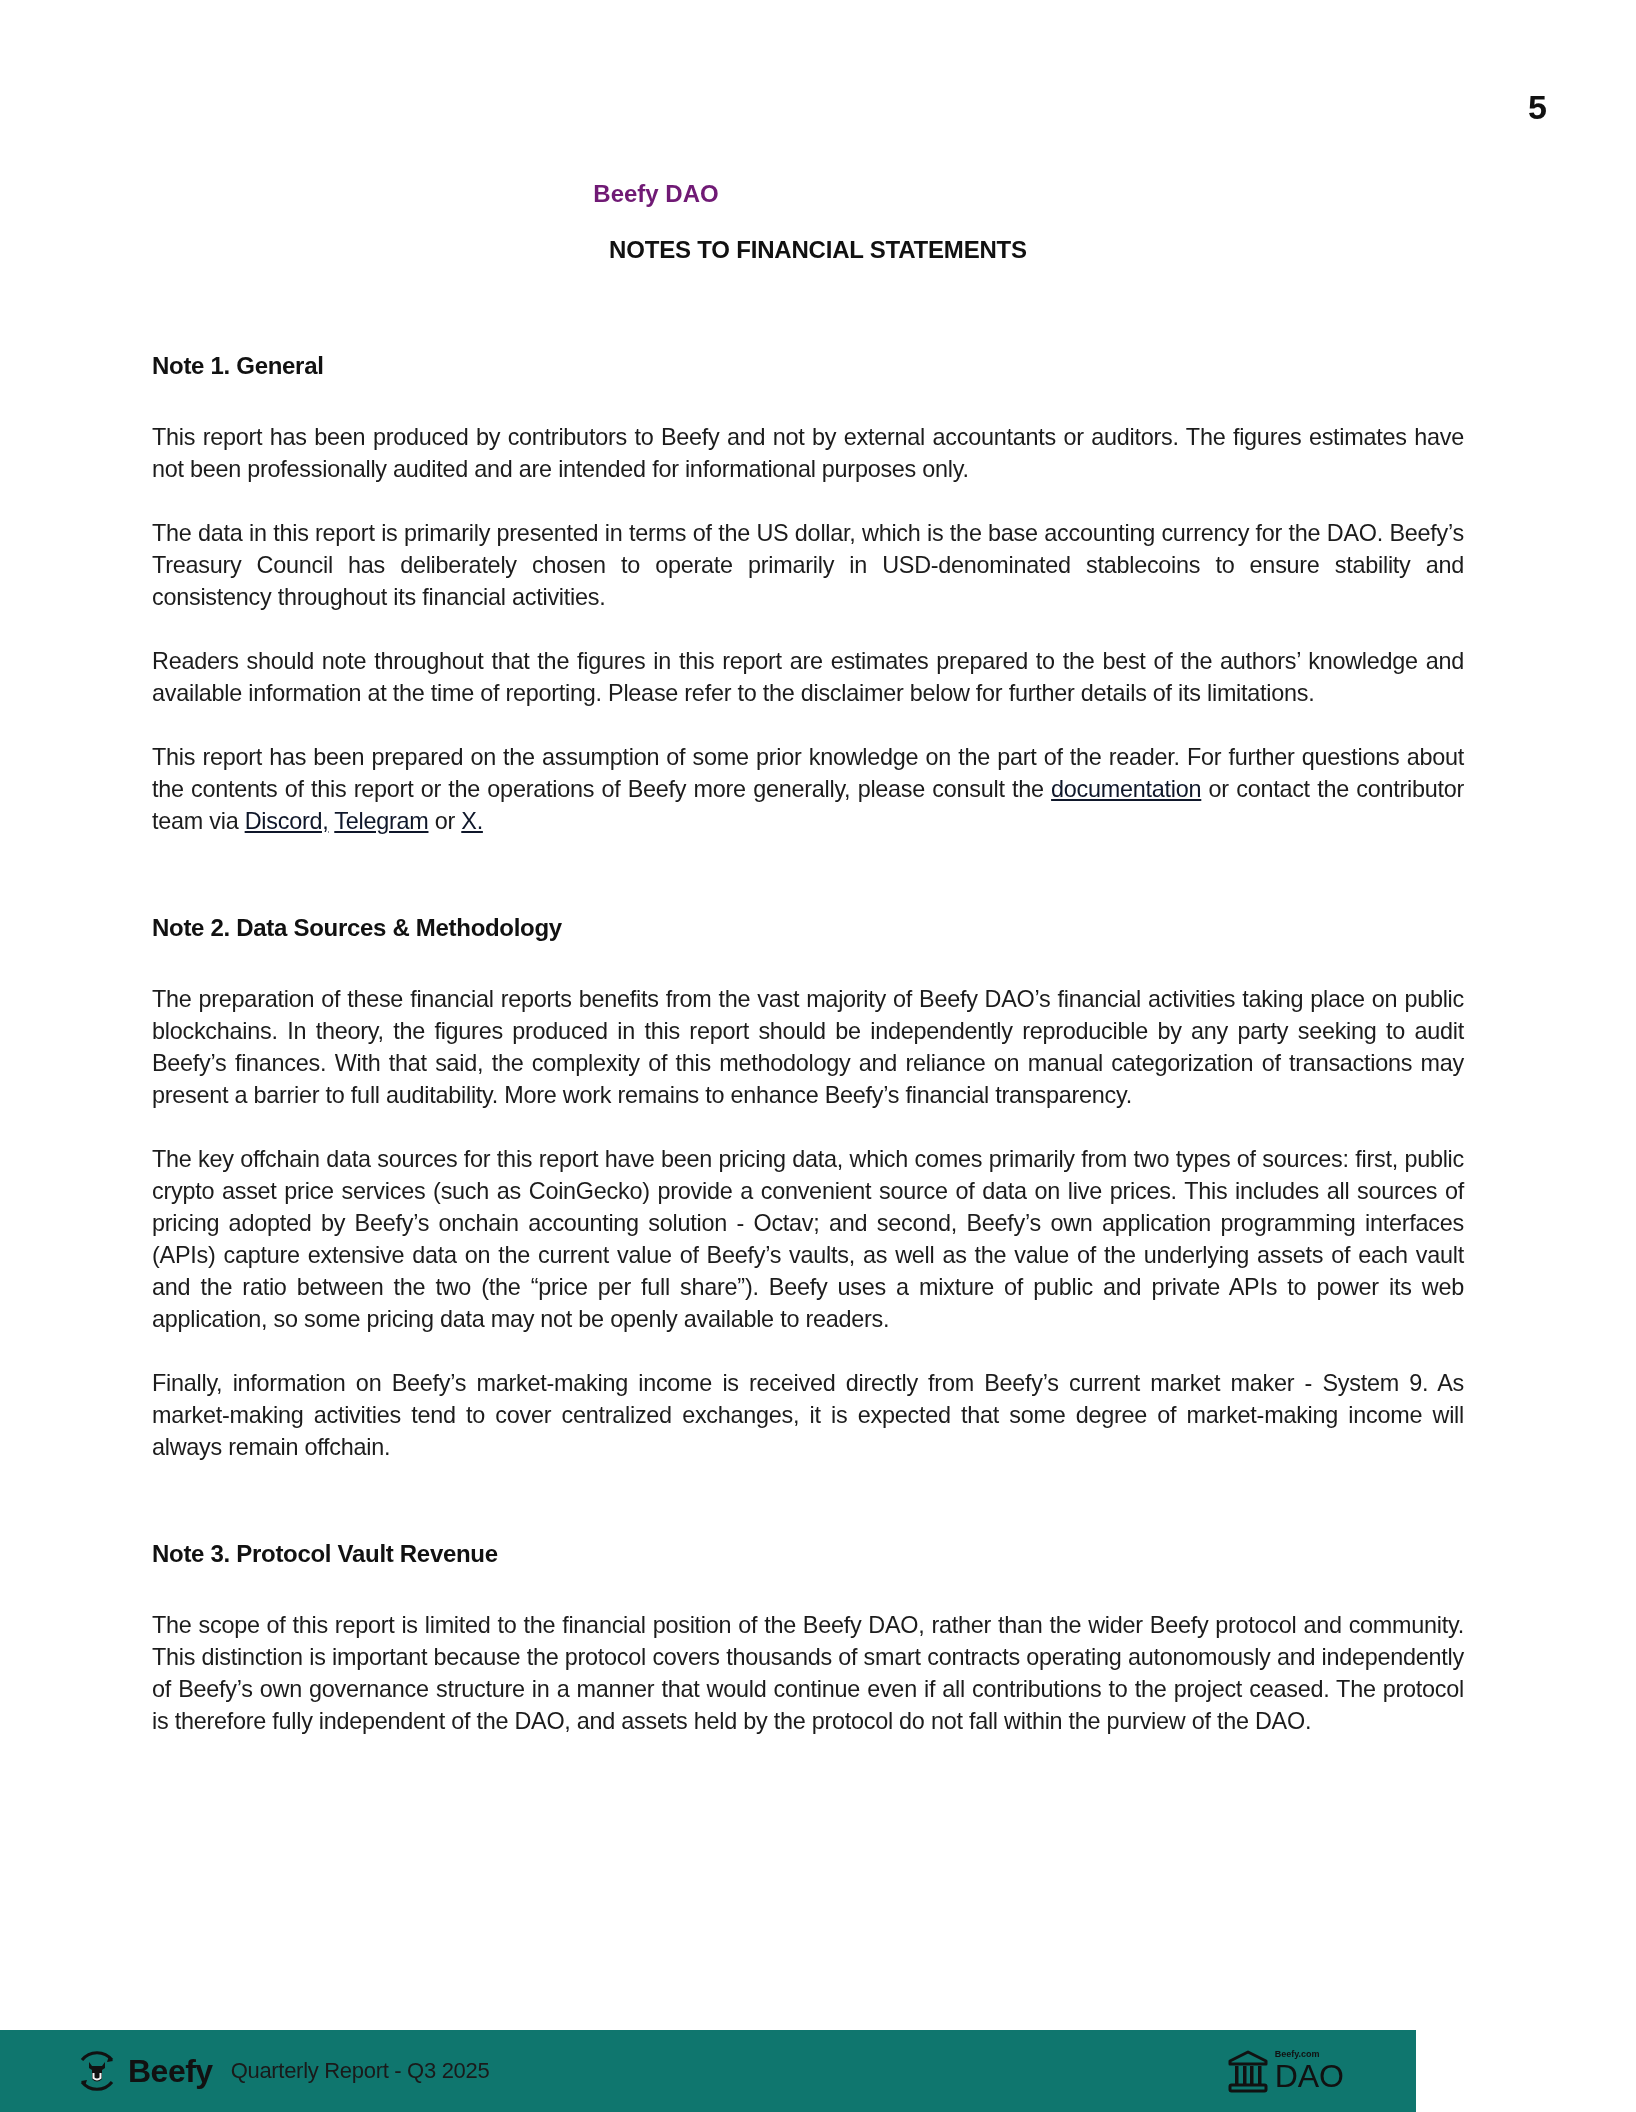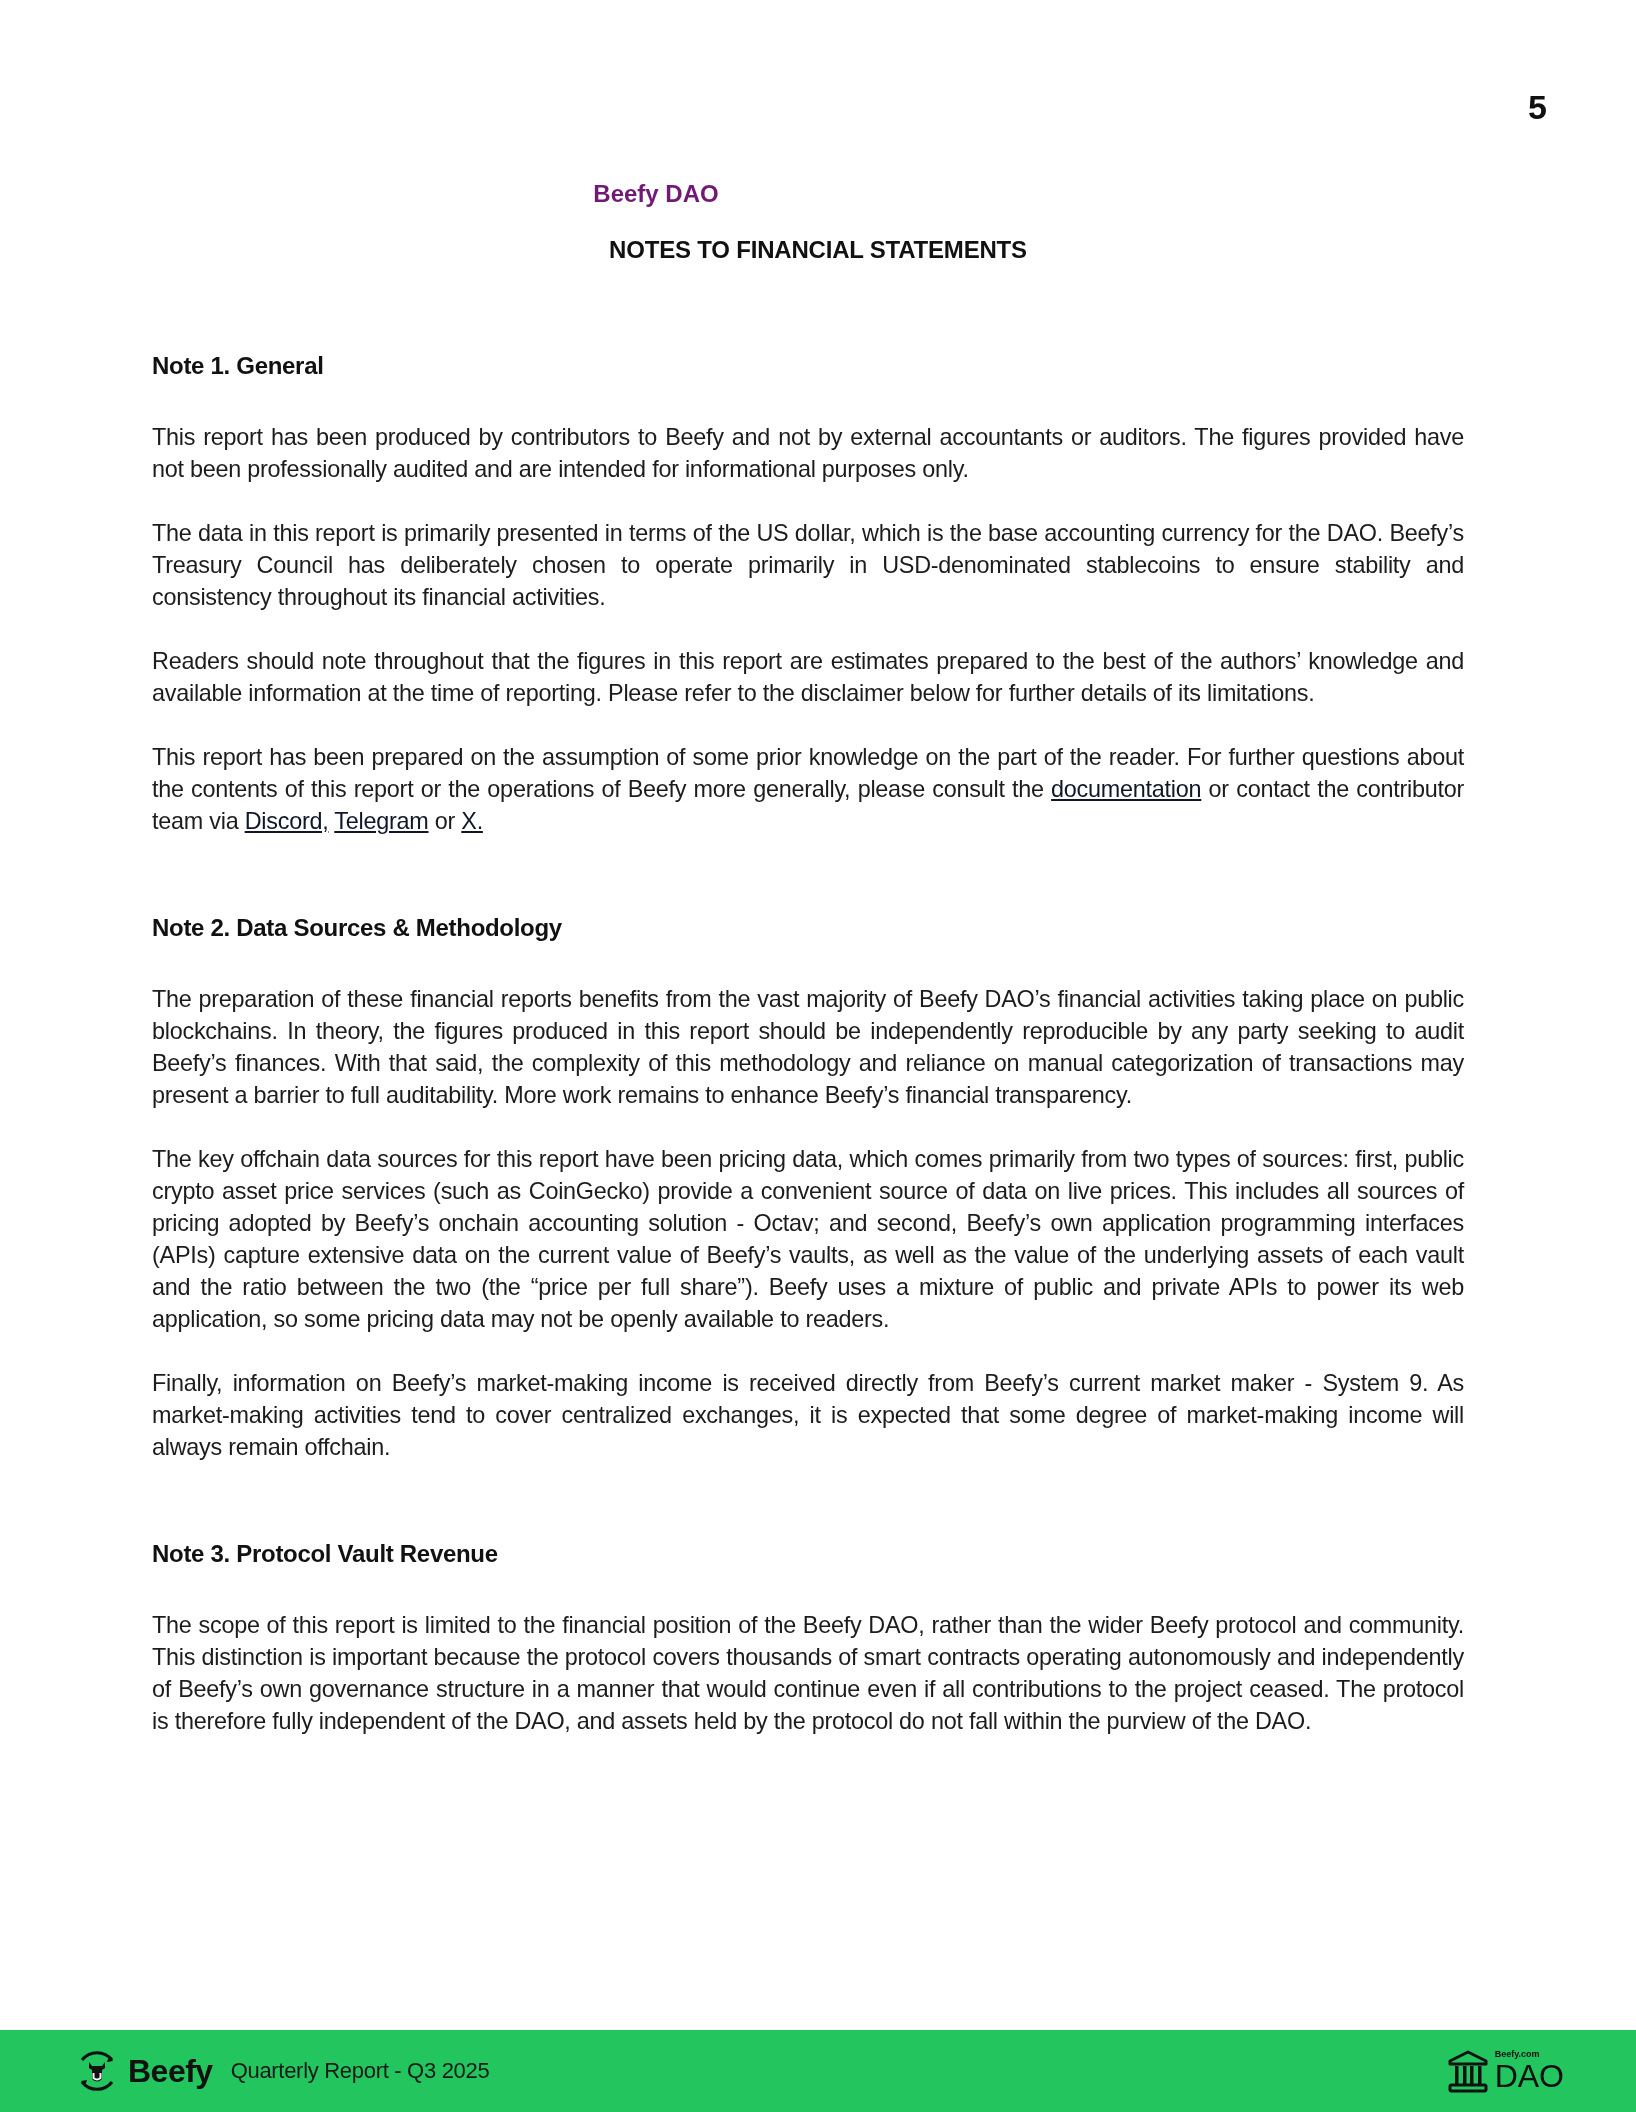--- a/index.html
+++ b/index.html
@@ -28,22 +28,22 @@
   }
   .note-heading + .para { margin-top: 38px; }
   .para {
     font-size: 23.4px; line-height: 32px; text-align: justify; margin: 0 0 32px 0;
     color: #1c1c1c; letter-spacing: -0.25px;
   }
   .section { margin-bottom: 74px; }
   .section.first { }
   a.link { color: #0f172a; text-decoration: underline; }
   .footer {
-    position: absolute; left: 0; top: 2030px; width: 1636px; height: 82px;
-    background: #22c55e;
+    position: absolute; left: 0; top: 2030px; width: 1416px; height: 82px;
+    background: #0f766e;
   }
   .footer-left {
     position: absolute; left: 72px; top: 16px; height: 50px;
     display: flex; align-items: center;
   }
   .brand-logo { width: 50px; height: 50px; display: inline-block; }
   .brand-name {
     font-size: 32px; font-weight: bold; color: #111; margin-left: 6px; letter-spacing: -0.5px;
   }
   .report-label {
@@ -61,21 +61,21 @@
 </head>
 <body>
 
 <div class="page-number">5</div>
 <div class="doc-title">Beefy DAO</div>
 <div class="doc-subtitle">NOTES TO FINANCIAL STATEMENTS</div>
 
 <div class="content">
   <section class="section first">
     <h2 class="note-heading">Note 1. General</h2>
-    <p class="para">This report has been produced by contributors to Beefy and not by external accountants or auditors. The figures provided have not been professionally audited and are intended for informational purposes only.</p>
+    <p class="para">This report has been produced by contributors to Beefy and not by external accountants or auditors. The figures estimates have not been professionally audited and are intended for informational purposes only.</p>
     <p class="para">The data in this report is primarily presented in terms of the US dollar, which is the base accounting currency for the DAO. Beefy’s Treasury Council has deliberately chosen to operate primarily in USD-denominated stablecoins to ensure stability and consistency throughout its financial activities.</p>
     <p class="para">Readers should note throughout that the figures in this report are estimates prepared to the best of the authors’ knowledge and available information at the time of reporting. Please refer to the disclaimer below for further details of its limitations.</p>
     <p class="para"><span>This report has been prepared on the assumption of some prior knowledge on the part of the reader. For further questions about the contents of this report or the operations of Beefy more generally, please consult the </span><a class="link">documentation</a><span> or contact the contributor team via </span><a class="link">Discord,</a><span> </span><a class="link">Telegram</a><span> or </span><a class="link">X.</a></p>
   </section>
 
   <section class="section" style="margin-top: 74px;">
     <h2 class="note-heading">Note 2. Data Sources &amp; Methodology</h2>
     <p class="para">The preparation of these financial reports benefits from the vast majority of Beefy DAO’s financial activities taking place on public blockchains. In theory, the figures produced in this report should be independently reproducible by any party seeking to audit Beefy’s finances. With that said, the complexity of this methodology and reliance on manual categorization of transactions may present a barrier to full auditability. More work remains to enhance Beefy’s financial transparency.</p>
     <p class="para">The key offchain data sources for this report have been pricing data, which comes primarily from two types of sources: first, public crypto asset price services (such as CoinGecko) provide a convenient source of data on live prices. This includes all sources of pricing adopted by Beefy’s onchain accounting solution - Octav; and second, Beefy’s own application programming interfaces (APIs) capture extensive data on the current value of Beefy’s vaults, as well as the value of the underlying assets of each vault and the ratio between the two (the “price per full share”). Beefy uses a mixture of public and private APIs to power its web application, so some pricing data may not be openly available to readers.</p>
     <p class="para">Finally, information on Beefy’s market-making income is received directly from Beefy’s current market maker - System 9. As market-making activities tend to cover centralized exchanges, it is expected that some degree of market-making income will always remain offchain.</p>

